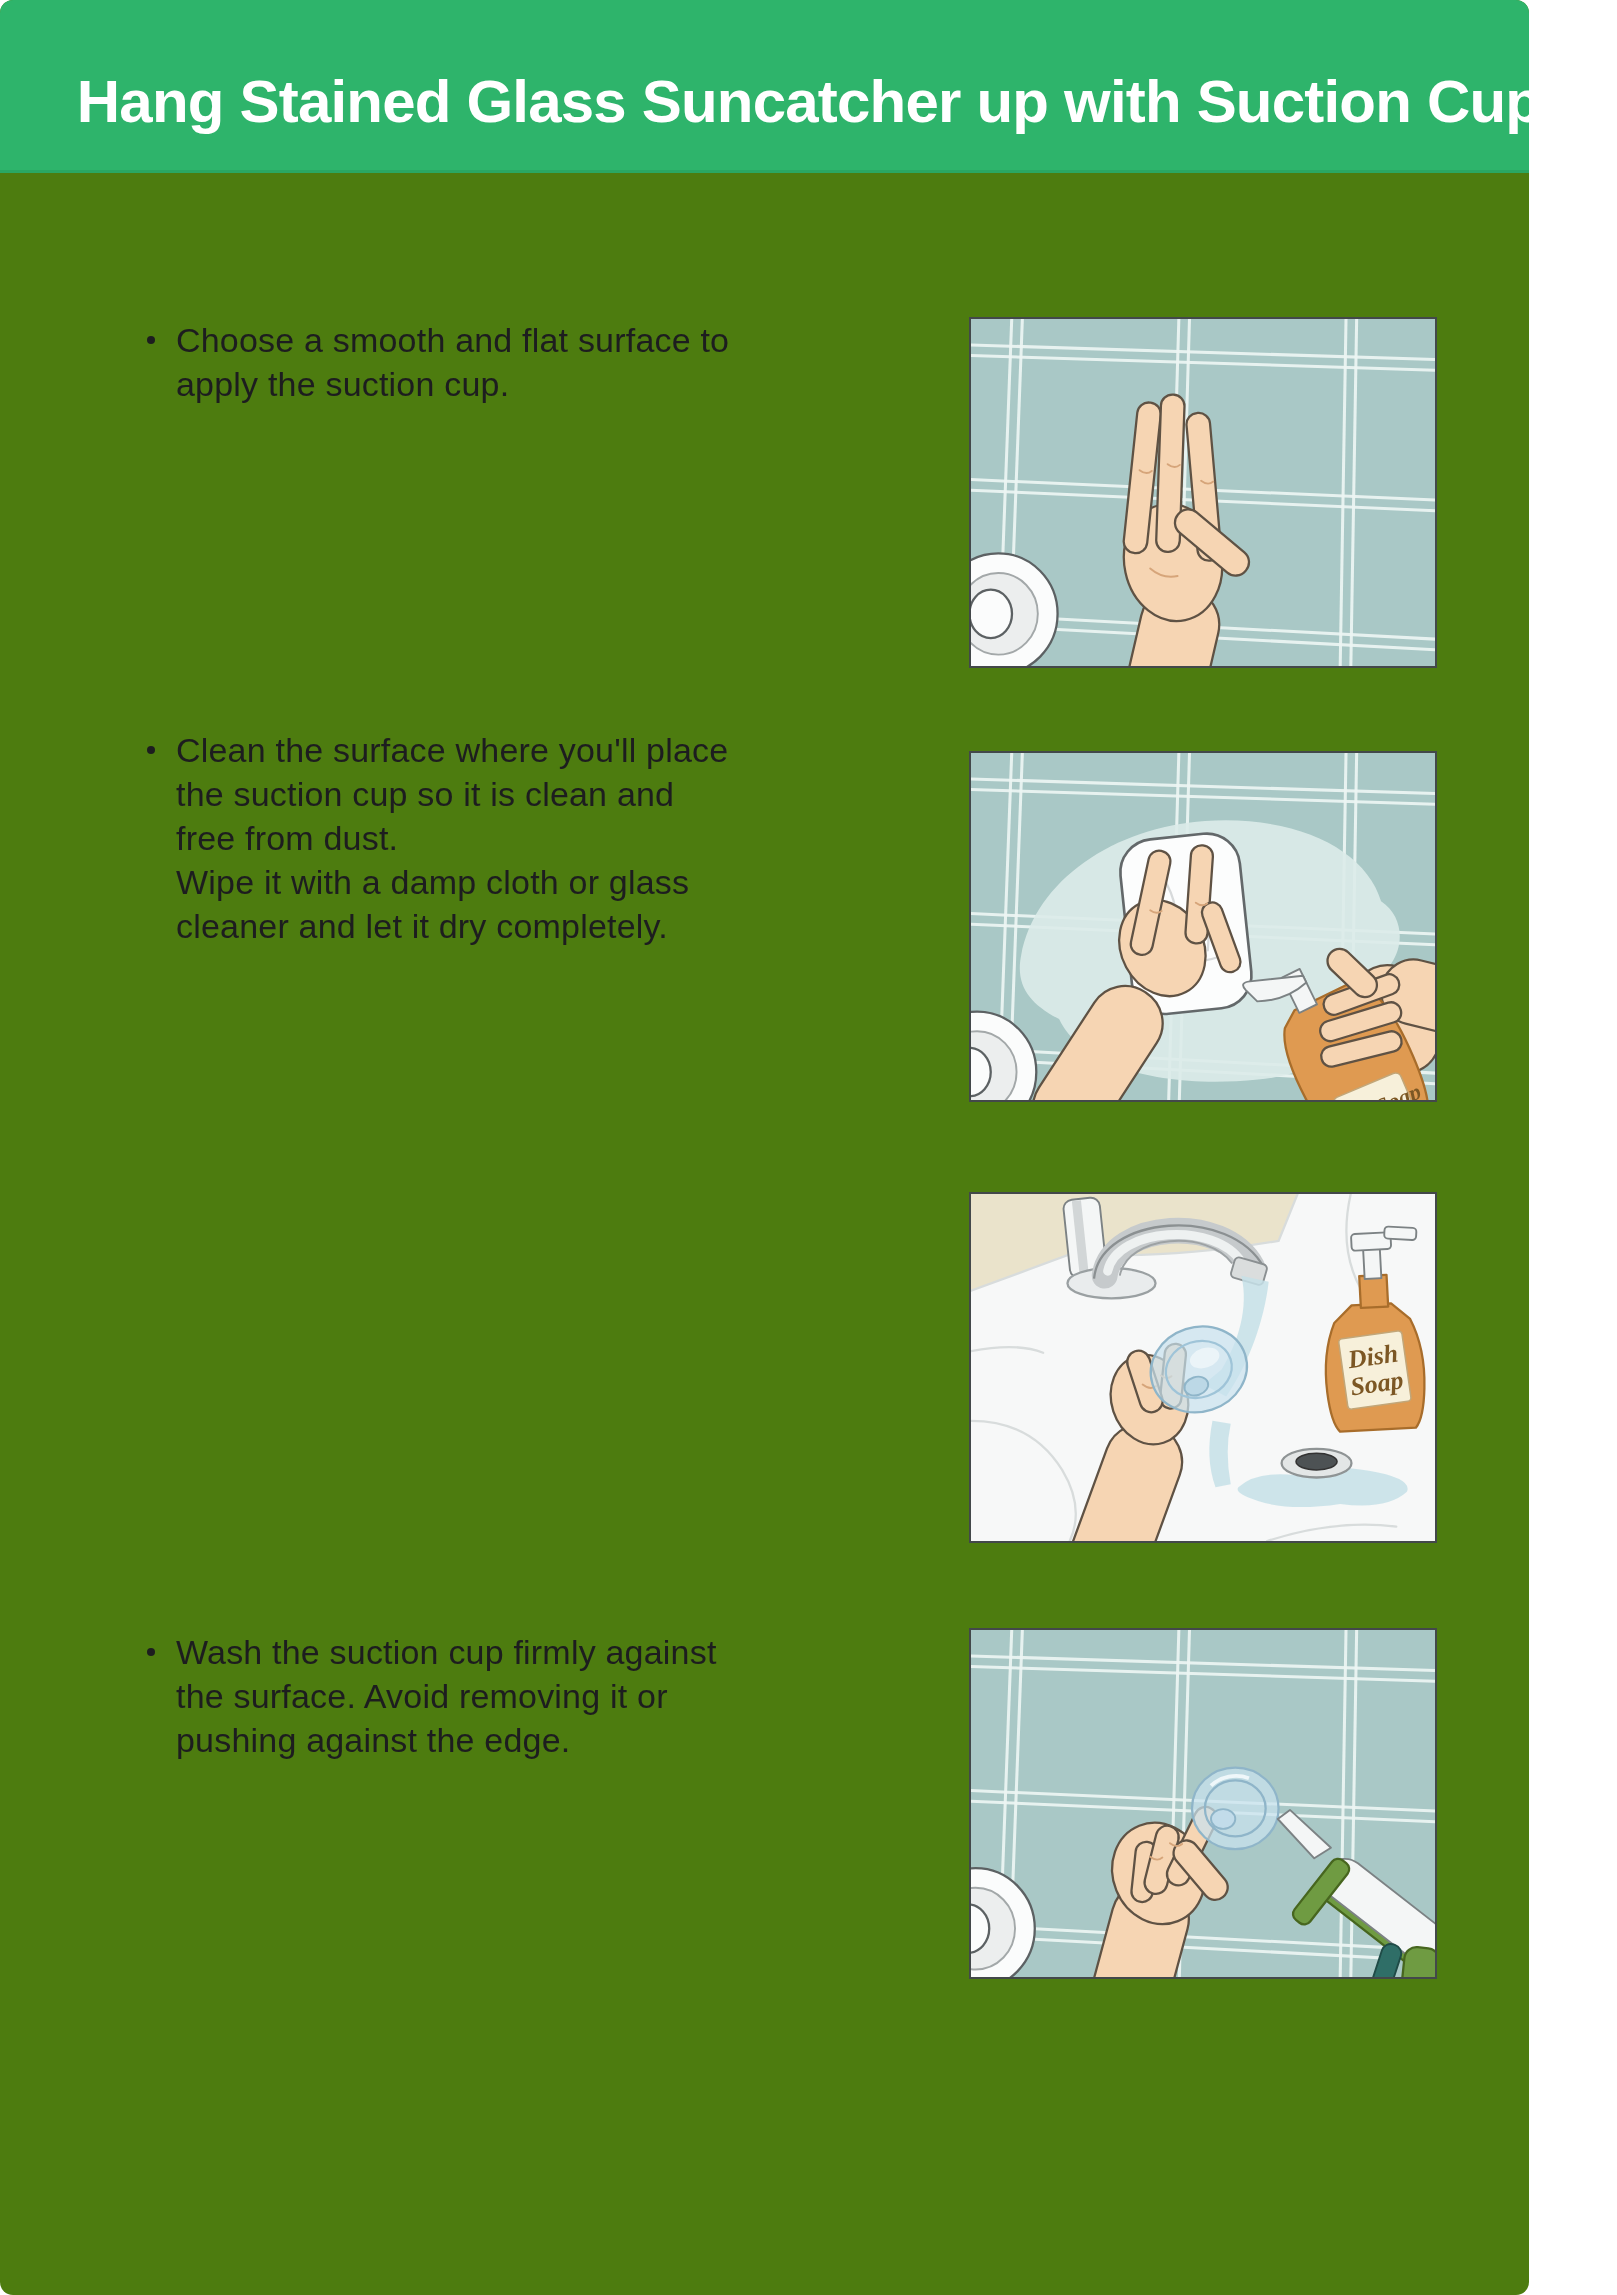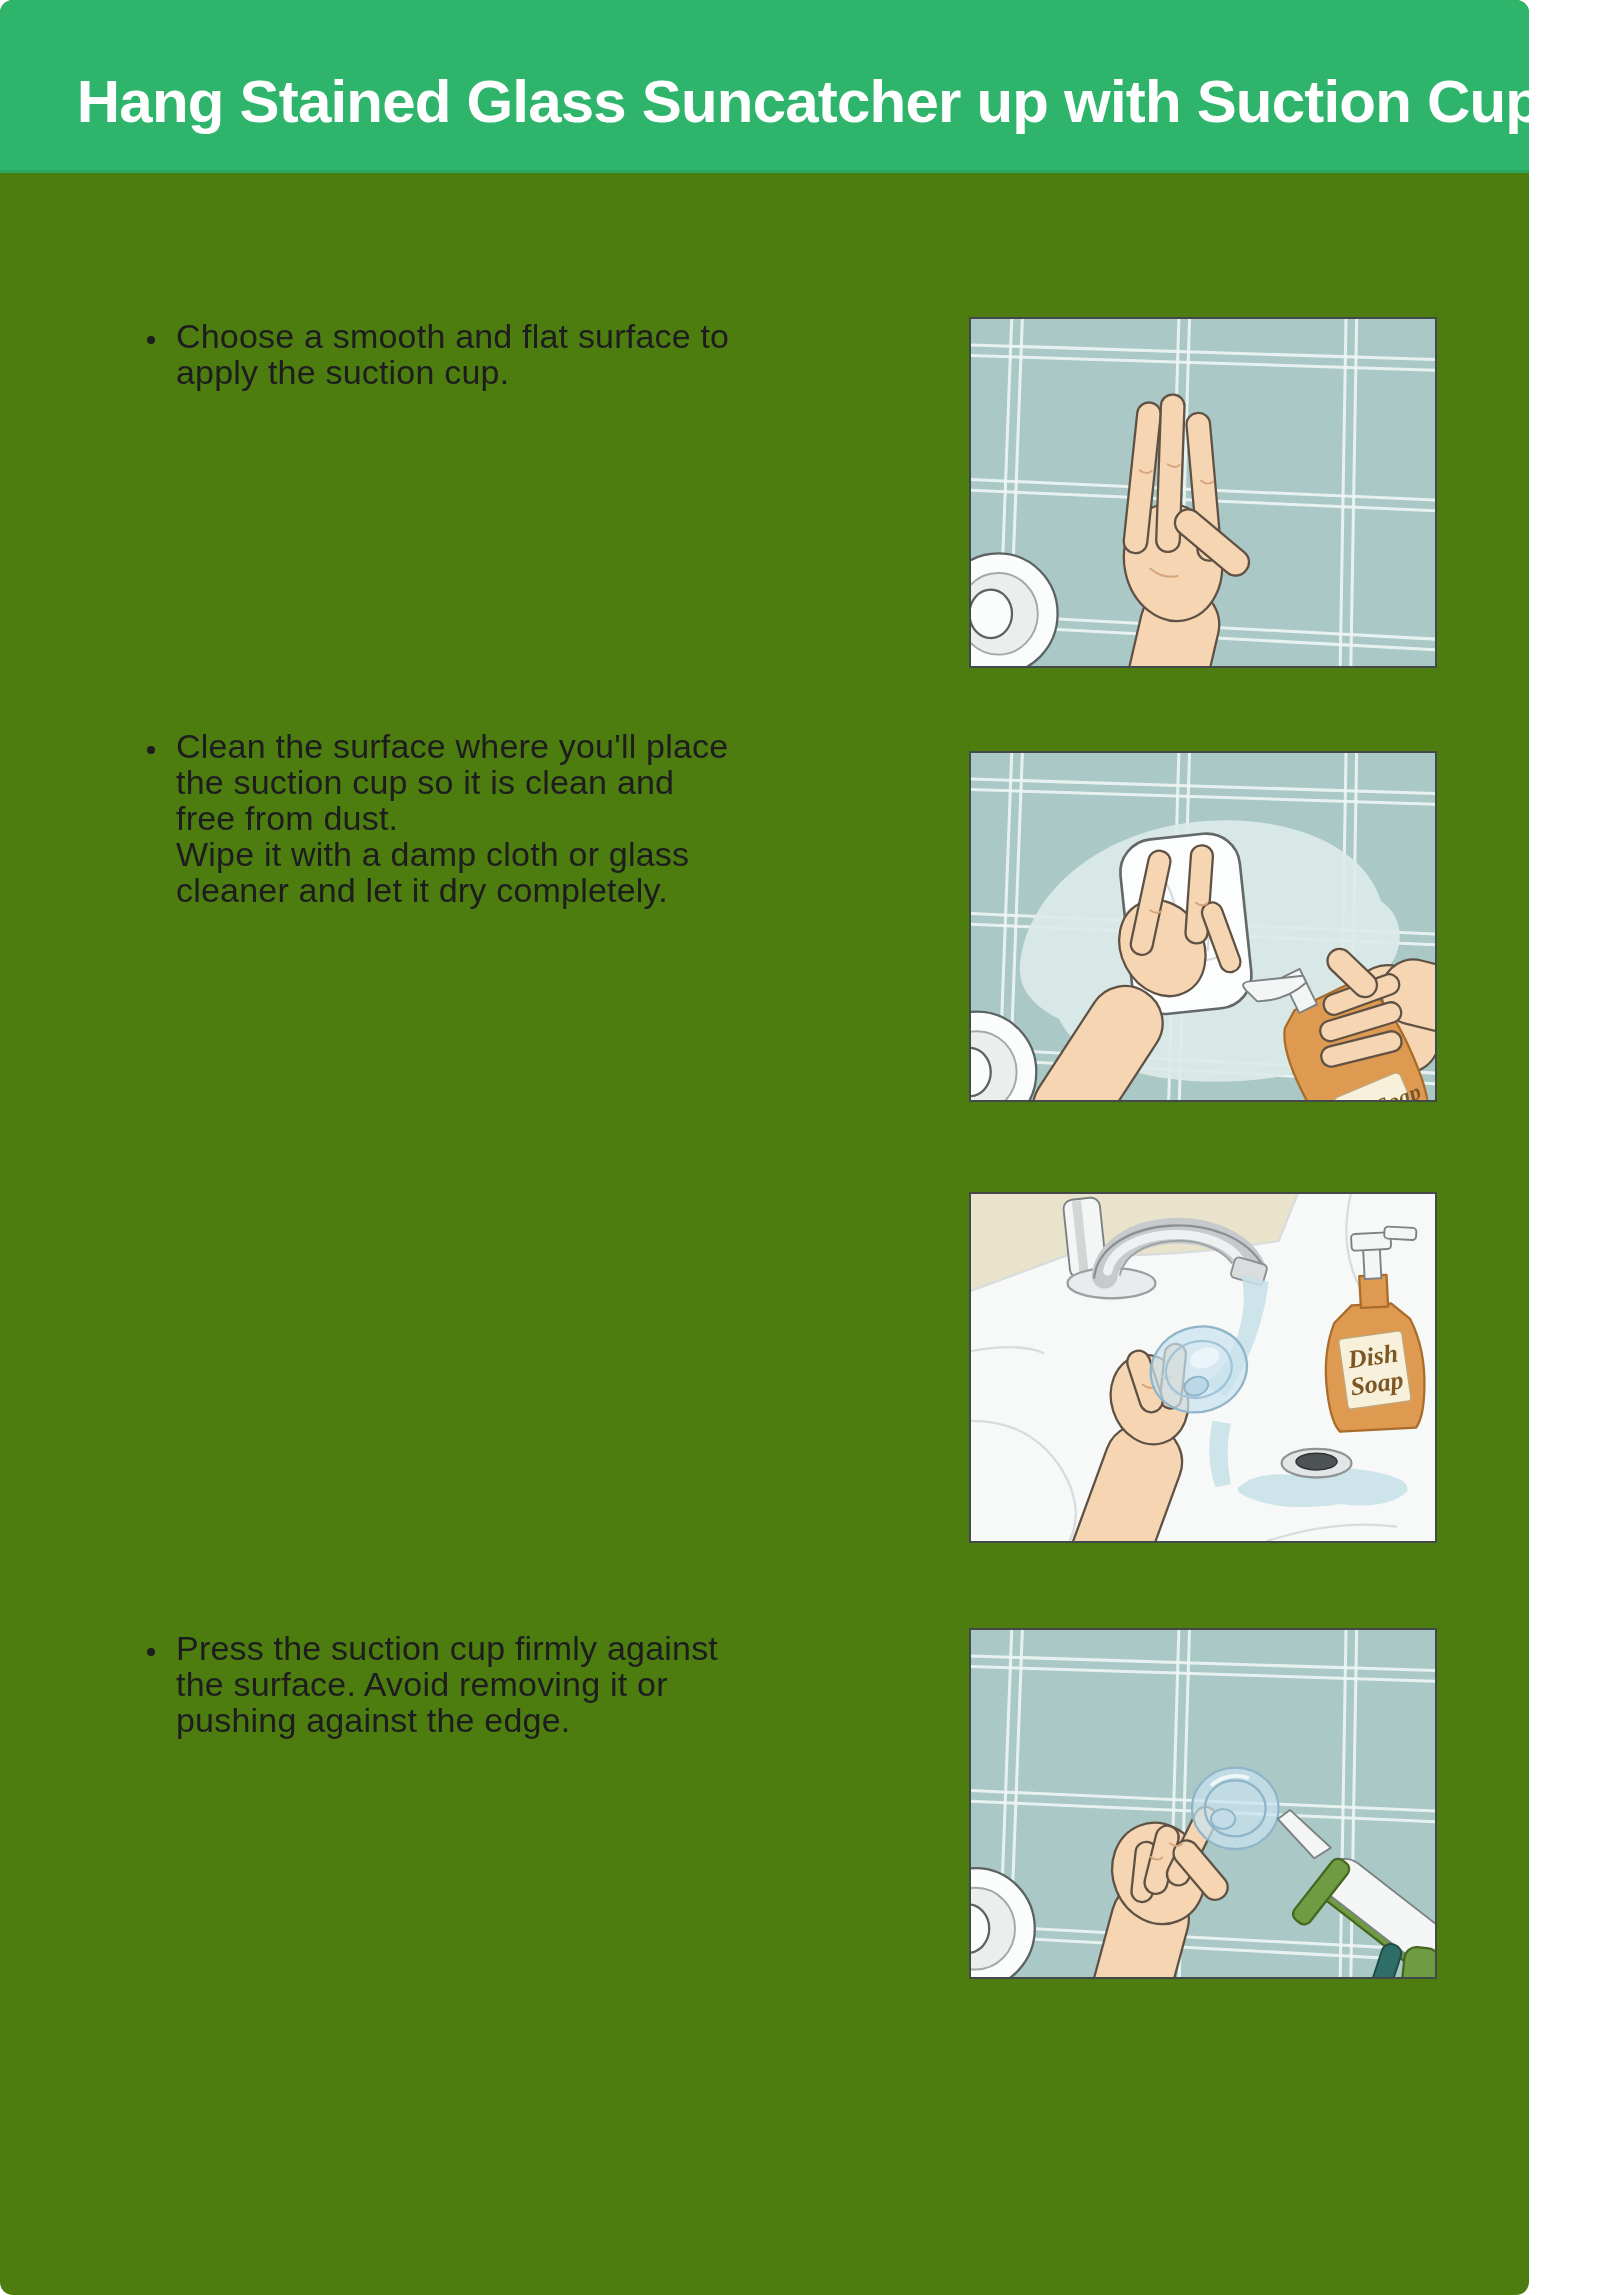--- a/index.html
+++ b/index.html
@@ -16,21 +16,21 @@
   .page{position:relative;width:1529px;height:2295px;background:#4d7c0f;overflow:hidden;
         font-family:"Liberation Sans", sans-serif;border-radius:13px;}
   .banner{position:absolute;left:0;top:0;width:1618px;height:170px;
           background:var(--banner_green);border-bottom:3.1px solid rgba(0,0,0,0.07);}
   .banner-title{position:absolute;left:0;top:67px;width:1618px;text-align:center;
           color:var(--title_white);font-size:60px;font-weight:700;letter-spacing:-0.8px;
           white-space:nowrap;}
   .step{position:absolute;left:145px;width:773px;}
   .bullet-dot{position:absolute;left:1.5px;top:17.6px;width:8.4px;height:8.4px;border-radius:50%;
           background:var(--bullet_black);}
-  .step-text{margin-left:31px;font-size:34px;line-height:36px;letter-spacing:0.2px;
+  .step-text{margin-left:31px;font-size:34px;line-height:44px;letter-spacing:0.2px;
           color:var(--body_text);white-space:pre-line;}
   .illus{position:absolute;left:969px;width:468px;height:351px;border:2.3px solid var(--image_border);
           box-sizing:border-box;background:#fff;}
   .illus svg{display:block;width:100%;height:100%;}
   
   .tilebg{fill:var(--tile_teal);}
   .grout path{stroke:var(--tile_grout);stroke-width:4;fill:none;opacity:.92;}
   .fixture{fill:var(--fixture_white);stroke:#5c6163;stroke-width:3;}
   .skin{fill:var(--skin);stroke:var(--skin_outline);stroke-width:3;stroke-linejoin:round;}
   .crease{fill:none;stroke:#d6a57a;stroke-width:2.5;stroke-linecap:round;}
@@ -203,21 +203,21 @@
         <ellipse class="suction" cx="300" cy="232" rx="64" ry="56"></ellipse>
         <ellipse cx="300" cy="232" rx="44" ry="37" fill="none" stroke="#9fc4d8" stroke-width="3"></ellipse>
         <ellipse cx="312" cy="220" rx="20" ry="13" fill="#ffffff" opacity="0.5"></ellipse>
         <ellipse cx="290" cy="252" rx="16" ry="12" fill="#bcd8e6" stroke="#8fb5c9" stroke-width="2.5"></ellipse>
       </g>
     </svg>
   </div>
 
   <div class="step" style="top:1630px">
     <span class="bullet-dot"></span>
-    <div class="step-text">Press the suction cup firmly against
+    <div class="step-text">Wash the suction cup firmly against
 the surface. Avoid removing it or
 pushing against the edge.</div>
   </div>
 
   <div class="illus" style="top:1628px">
     <svg viewBox="0 0 611 459" preserveAspectRatio="none">
       <rect class="tilebg" width="611" height="459"></rect>
       <use href="#tile-grid"></use>
       <use href="#valve" transform="translate(-30,5)"></use>
       <g>

